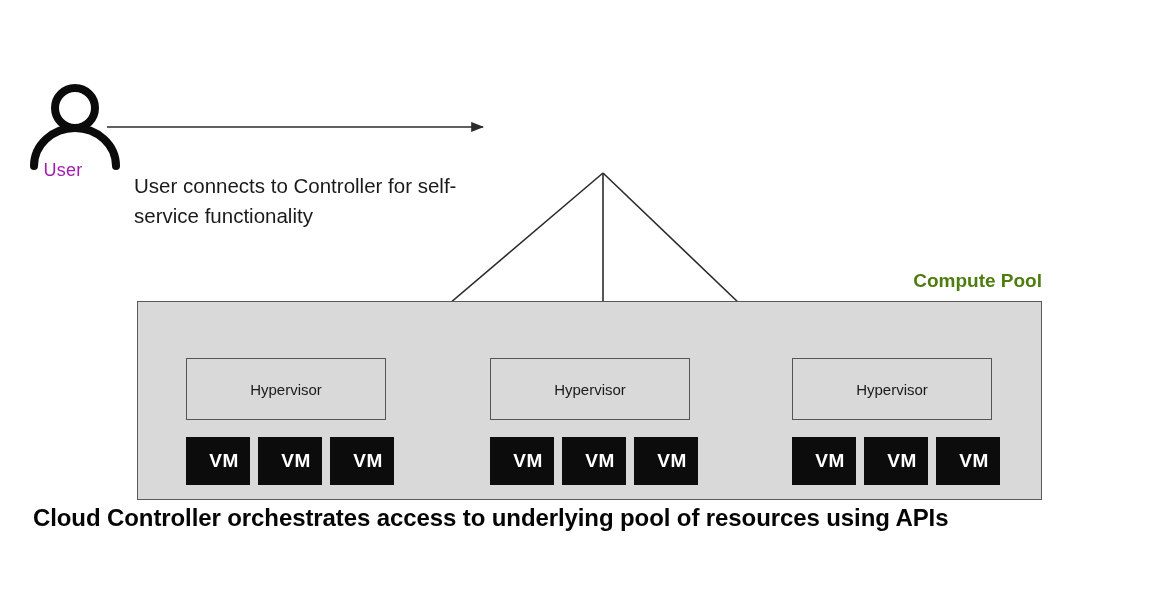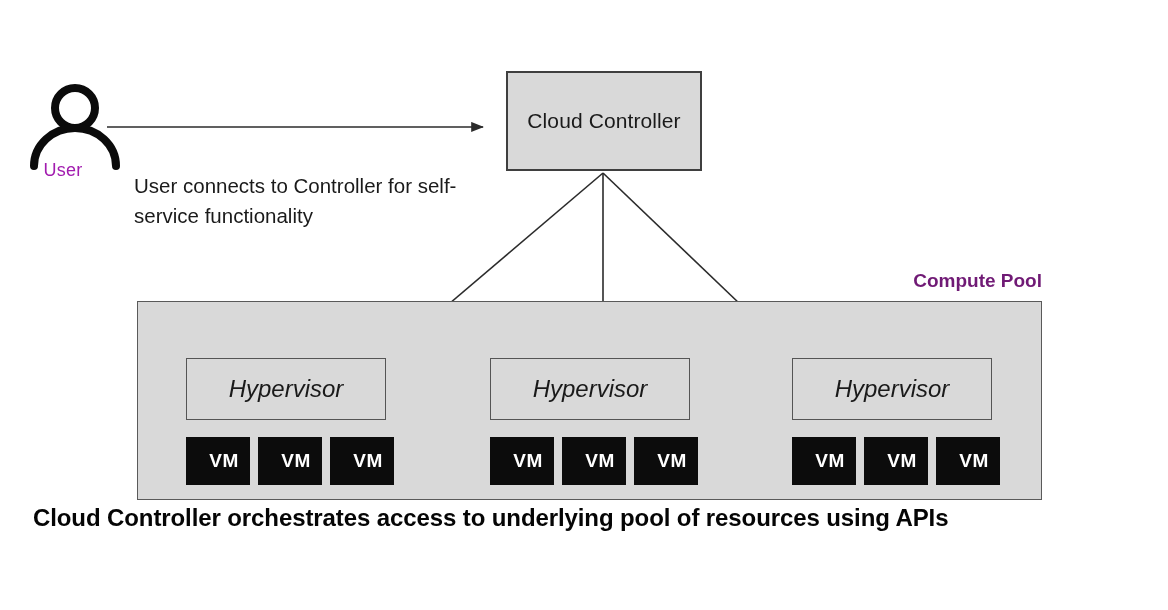--- a/index.html
+++ b/index.html
@@ -70,21 +70,21 @@
   }
 
   
   #compute-pool-label {
     left: 742px;
     top: 270px;
     width: 300px;
     text-align: right;
     font-size: 19px;
     font-weight: bold;
-    color: #701a75;
+    color: #4d7c0f;
   }
   #compute-pool-rect {
     left: 137px;
     top: 301px;
     width: 905px;
     height: 199px;
     background: #d9d9d9;
     border: 1.5px solid #5a5a5a;
     box-sizing: border-box;
   }
@@ -95,23 +95,22 @@
     width: 200px;
     height: 62px;
     background: #d9d9d9;
     border: 1.5px solid #555555;
     box-sizing: border-box;
     display: flex;
     align-items: center;
     justify-content: center;
   }
   .hypervisor-label {
-    font-size: 24px;
+    font-size: 15px;
     color: #1a1a1a;
-    font-style: italic;
   }
   .vm-box {
     top: 437px;
     width: 52px;
     height: 48px;
     background: #0c0c0c;
     display: flex;
     align-items: center;
     justify-content: center;
     padding-left: 12px;
@@ -171,23 +170,20 @@
   </svg>
 
   <svg id="user-actor" class="abs" viewBox="0 0 110 110" width="110" height="110">
     <circle cx="55" cy="28" r="20" fill="none" stroke="#0b0b0b" stroke-width="8"></circle>
     <path d="M14,86 a41,38 0 0 1 82,0" fill="none" stroke="#0b0b0b" stroke-width="8" stroke-linecap="round"></path>
   </svg>
   <div id="user-label" class="abs">User</div>
 
   <div id="user-note" class="abs">User connects to Controller for self-service functionality</div>
 
-  <div id="cloud-controller-box" class="abs">
-    <span id="cloud-controller-label">Cloud Controller</span>
-  </div>
 
   <div id="compute-pool-label" class="abs">Compute Pool</div>
   <div id="compute-pool-rect" class="abs"></div>
 
   <div class="abs hypervisor-box grp-0">
     <span class="hypervisor-label">Hypervisor</span>
   </div>
   <div class="abs vm-box" style="left:186px">
     <span class="vm-label">VM</span>
   </div>

